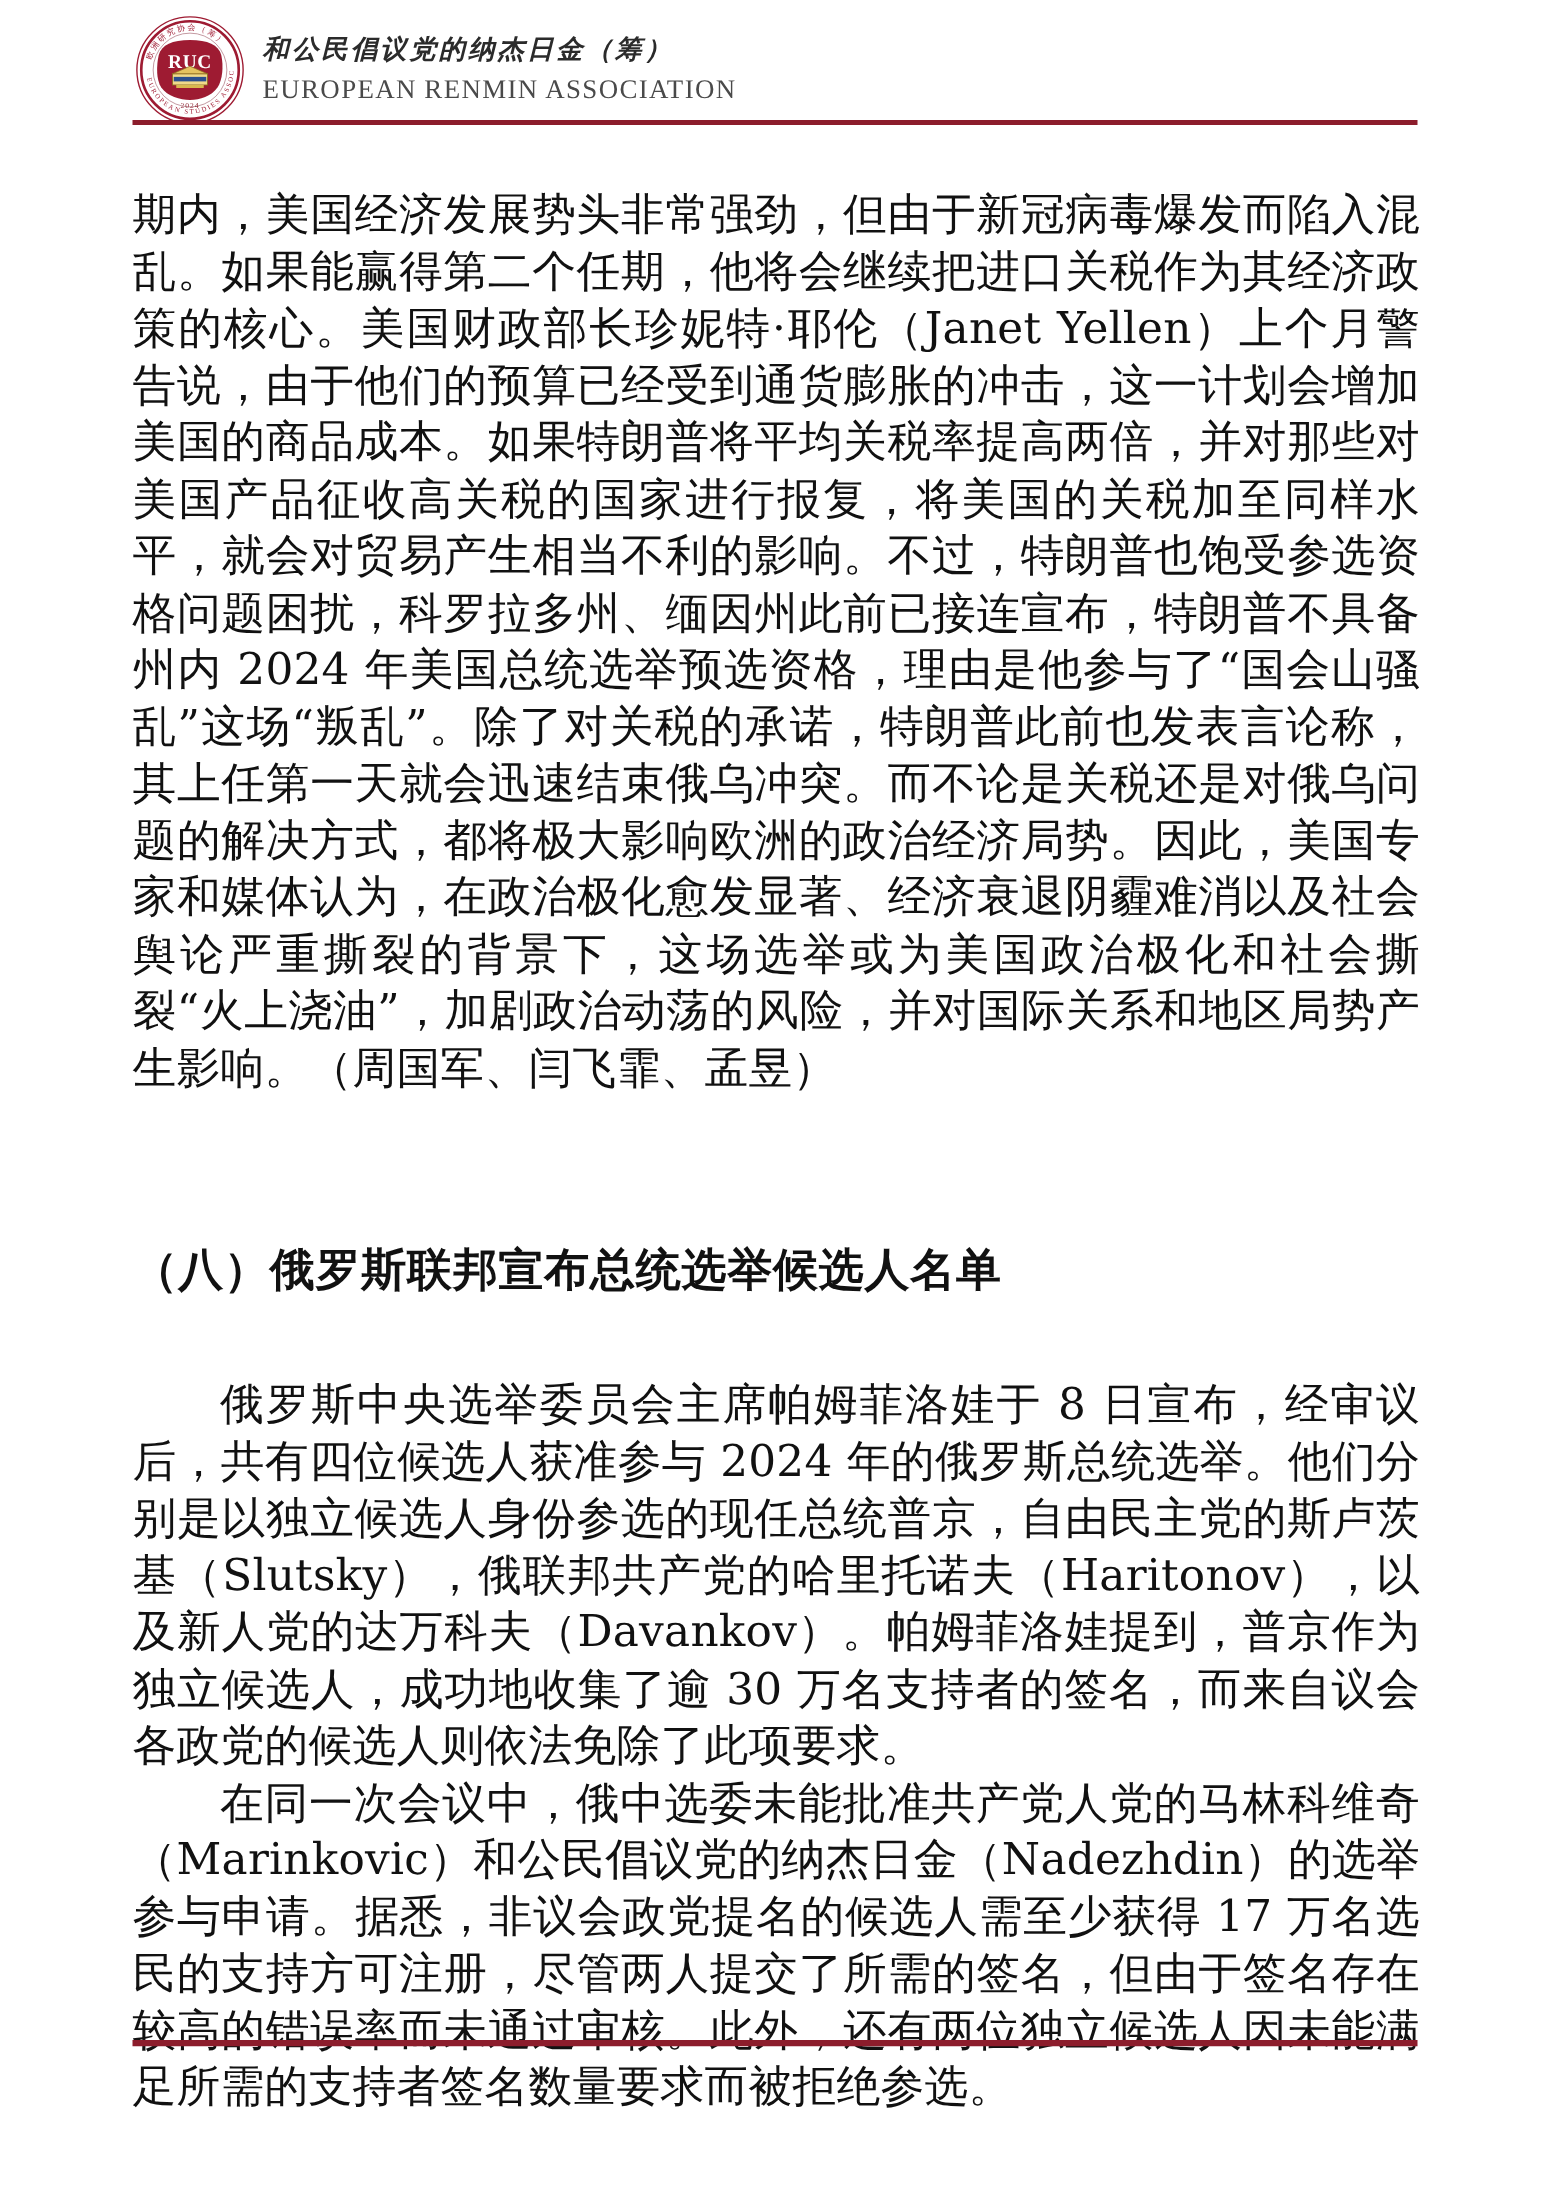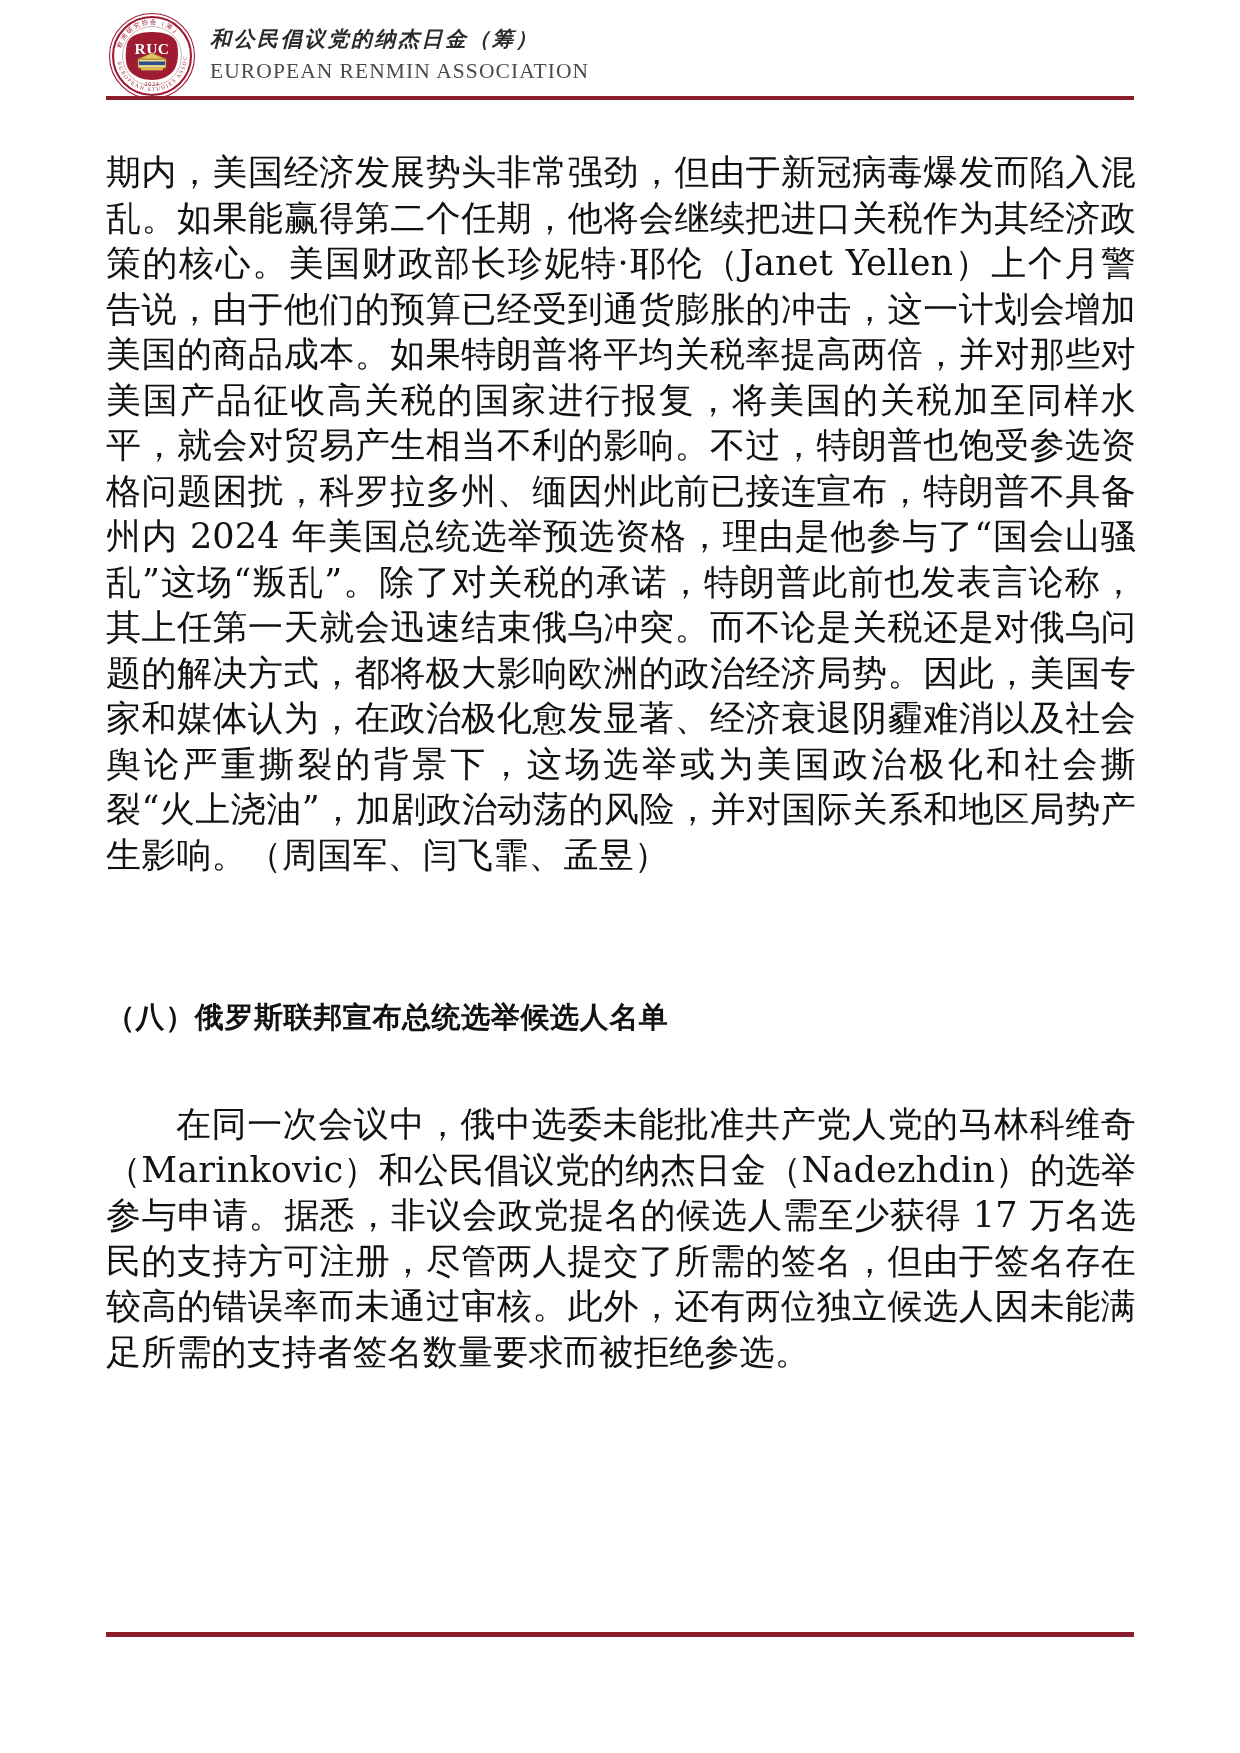--- a/index.html
+++ b/index.html
@@ -94,21 +94,21 @@
     color: #111111;
     letter-spacing: 0.2px;
     text-indent: 0;
   }
   p.body.indent { text-indent: 2em; }
 
   .sec-heading {
     margin: 0;
     font-family: "DejaVu Sans", "Liberation Sans", sans-serif;
     font-weight: bold;
-    font-size: 29px;
+    font-size: 36px;
     line-height: 46px;
     color: #111111;
     letter-spacing: 0.6px;
   }
 
   .gap-before-heading { height: 116px; }
   .gap-after-heading  { height: 62px; }
 
   
   .rule-bottom {
@@ -221,20 +221,21 @@
   <div class="content">
 
     <p class="body">期内，美国经济发展势头非常强劲，但由于新冠病毒爆发而陷入混乱。如果能赢得第二个任期，他将会继续把进口关税作为其经济政策的核心。美国财政部长珍妮特·耶伦（Janet Yellen）上个月警告说，由于他们的预算已经受到通货膨胀的冲击，这一计划会增加美国的商品成本。如果特朗普将平均关税率提高两倍，并对那些对美国产品征收高关税的国家进行报复，将美国的关税加至同样水平，就会对贸易产生相当不利的影响。不过，特朗普也饱受参选资格问题困扰，科罗拉多州、缅因州此前已接连宣布，特朗普不具备州内 2024 年美国总统选举预选资格，理由是他参与了“国会山骚乱”这场“叛乱”。除了对关税的承诺，特朗普此前也发表言论称，其上任第一天就会迅速结束俄乌冲突。而不论是关税还是对俄乌问题的解决方式，都将极大影响欧洲的政治经济局势。因此，美国专家和媒体认为，在政治极化愈发显著、经济衰退阴霾难消以及社会舆论严重撕裂的背景下，这场选举或为美国政治极化和社会撕裂“火上浇油”，加剧政治动荡的风险，并对国际关系和地区局势产生影响。（周国军、闫飞霏、孟昱）</p>
 
     <div class="gap-before-heading"></div>
 
     <h2 class="sec-heading">（八）俄罗斯联邦宣布总统选举候选人名单</h2>
 
     <div class="gap-after-heading"></div>
 
+    <p class="body indent">俄罗斯中央选举委员会主席帕姆菲洛娃于 8 日宣布，经审议后，共有四位候选人获准参与 2024 年的俄罗斯总统选举。他们分别是以独立候选人身份参选的现任总统普京，自由民主党的斯卢茨基（Slutsky），俄联邦共产党的哈里托诺夫（Haritonov），以及新人党的达万科夫（Davankov）。帕姆菲洛娃提到，普京作为独立候选人，成功地收集了逾 30 万名支持者的签名，而来自议会各政党的候选人则依法免除了此项要求。</p>
 
     <p class="body indent">在同一次会议中，俄中选委未能批准共产党人党的马林科维奇（Marinkovic）和公民倡议党的纳杰日金（Nadezhdin）的选举参与申请。据悉，非议会政党提名的候选人需至少获得 17 万名选民的支持方可注册，尽管两人提交了所需的签名，但由于签名存在较高的错误率而未通过审核。此外，还有两位独立候选人因未能满足所需的支持者签名数量要求而被拒绝参选。</p>
 
   </div>
 
   <div class="rule-bottom"></div>
 
   <div class="footer">
     <div class="page-num">12</div>
 

